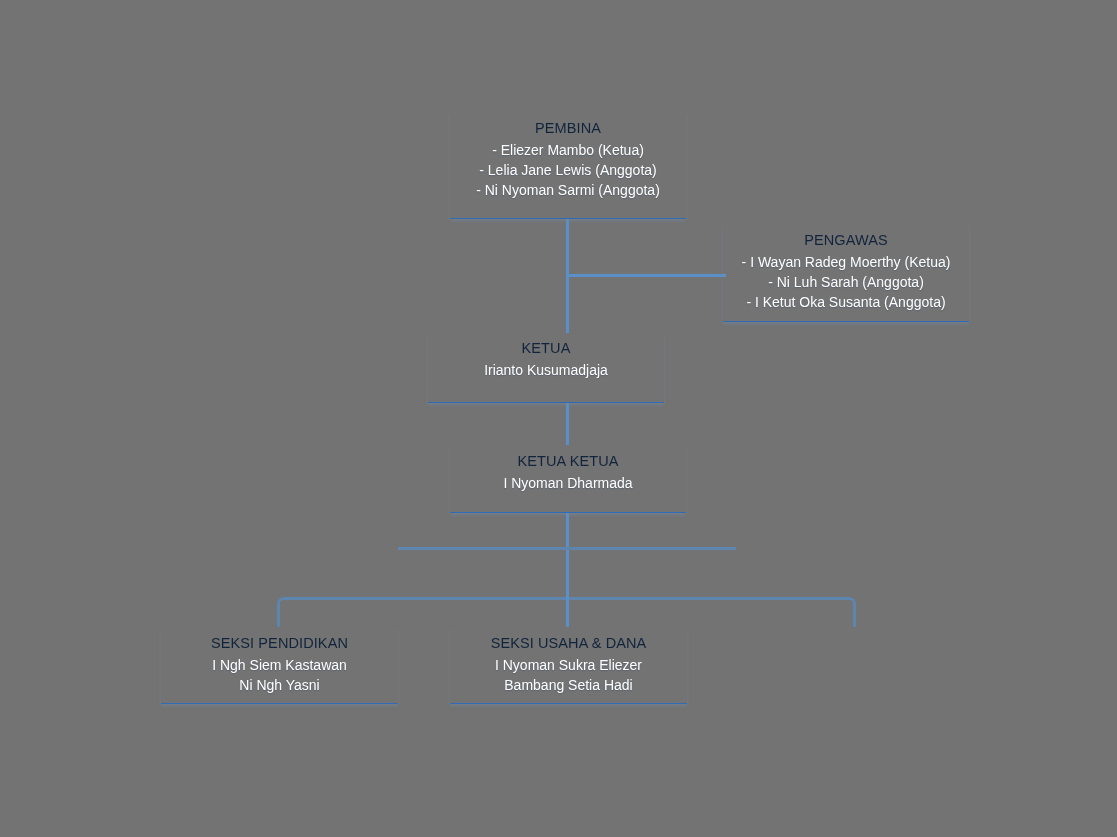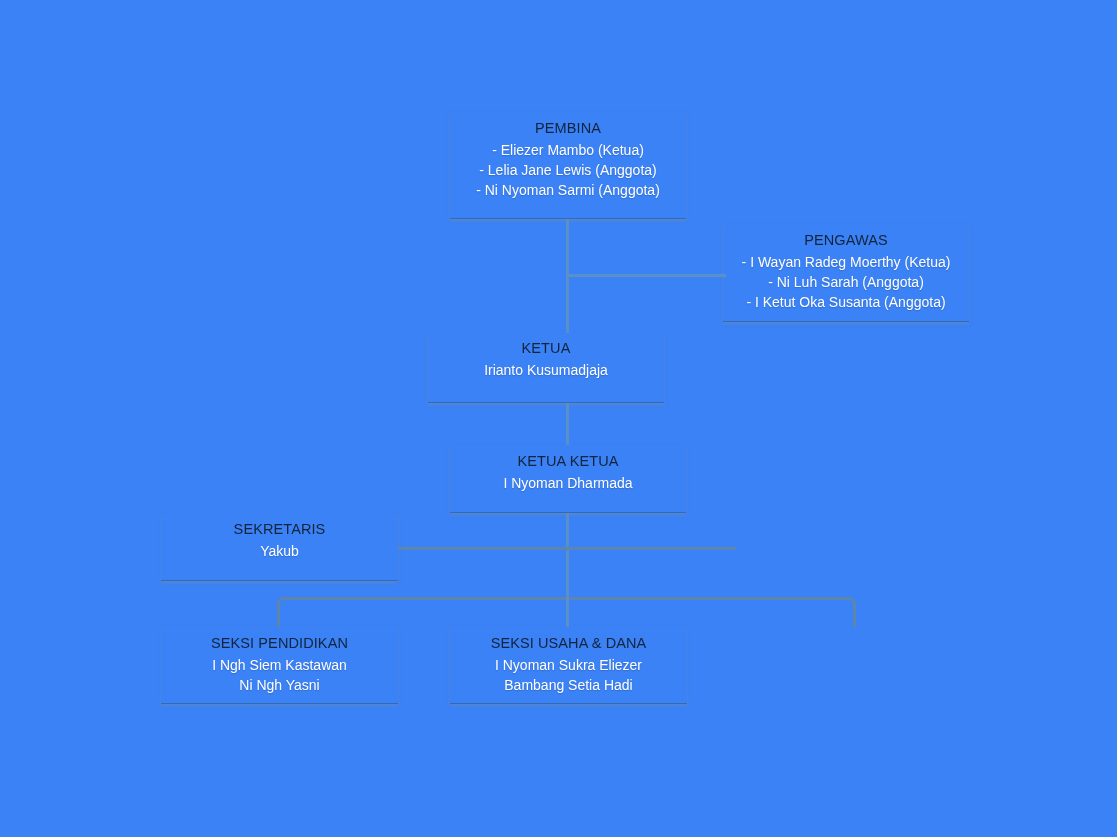--- a/index.html
+++ b/index.html
@@ -7,21 +7,21 @@
     padding: 0;
     background: #ffffff;
   }
   body {
     font-family: "Liberation Sans", sans-serif;
   }
   #chart-canvas {
     position: relative;
     width: 1117px;
     height: 837px;
-    background: #3b82f6;
+    background: #737373;
     overflow: hidden;
   }
 
   
   .org-box {
     position: absolute;
     box-sizing: border-box;
     background: linear-gradient(to bottom,
         #9cc0ee 0%,
         #8fb7ec 14%,
@@ -112,24 +112,20 @@
   <div class="org-box" style="left:428px; top:332px; width:236px; height:71px;">
     <span class="org-title">KETUA</span>
     <span class="org-member">Irianto Kusumadjaja</span>
   </div>
 
   <div class="org-box" style="left:450px; top:445px; width:236px; height:68px;">
     <span class="org-title">KETUA KETUA</span>
     <span class="org-member">I Nyoman Dharmada</span>
   </div>
 
-  <div class="org-box" style="left:161px; top:513px; width:237px; height:68px;">
-    <span class="org-title">SEKRETARIS</span>
-    <span class="org-member">Yakub</span>
-  </div>
 
 
   <div class="org-box" style="left:450px; top:627px; width:237px; height:77px;">
     <span class="org-title">SEKSI USAHA &amp; DANA</span>
     <span class="org-member">I Nyoman Sukra Eliezer</span>
     <span class="org-member">Bambang Setia Hadi</span>
   </div>
 
   <div class="org-box" style="left:161px; top:627px; width:237px; height:77px;">
     <span class="org-title">SEKSI PENDIDIKAN</span>

